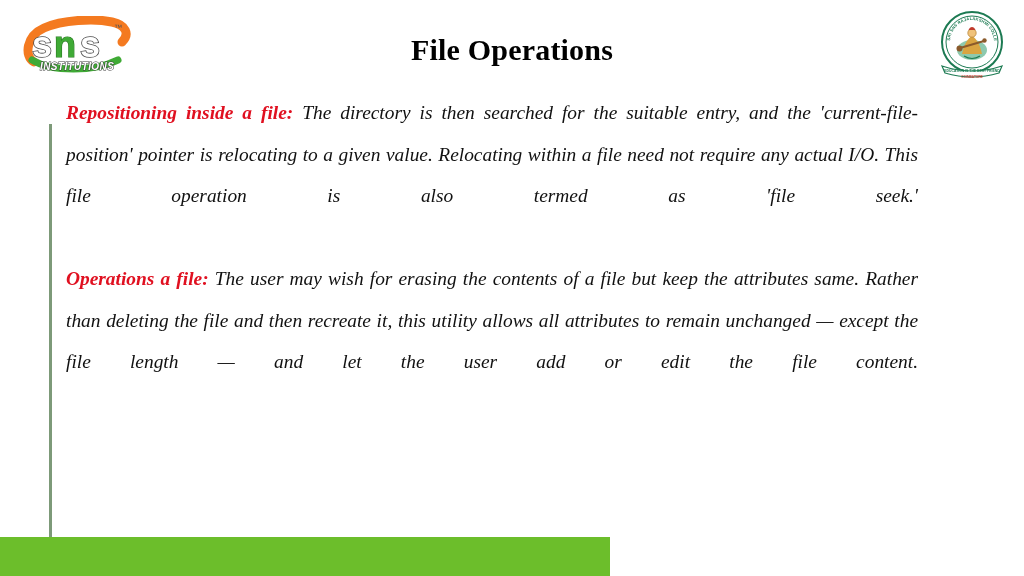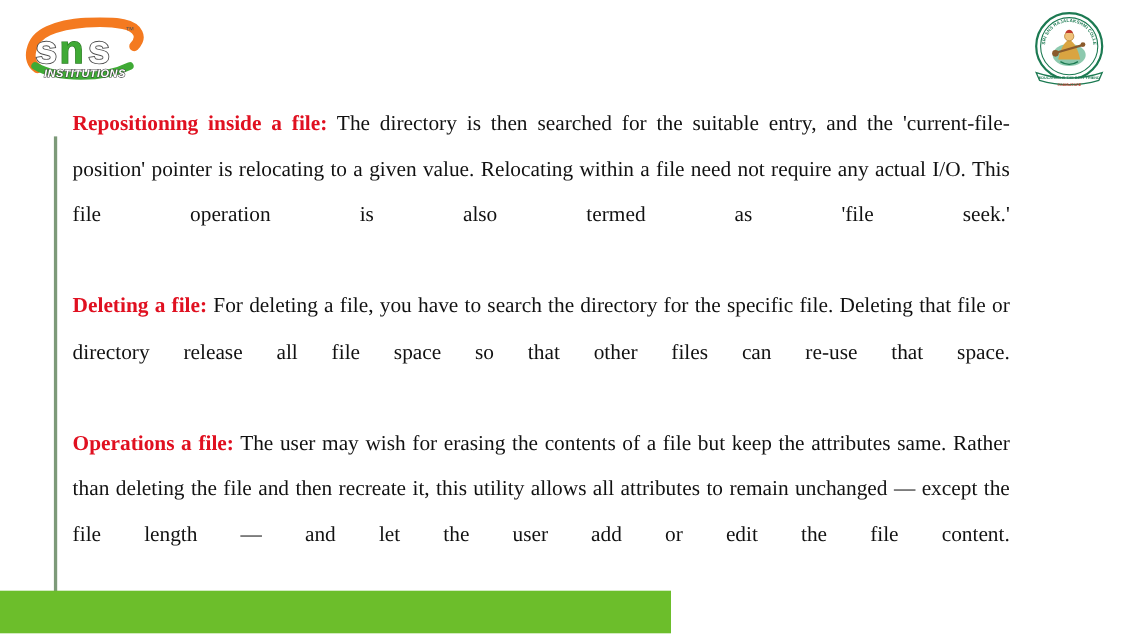--- a/index.html
+++ b/index.html
@@ -69,20 +69,21 @@
     top: 92px;
     width: 852px;
   }
   .para {
     font-size: 19.4px;
     line-height: 41.5px;
     color: #111111;
     text-align: justify;
     text-justify: inter-word;
     margin: 0;
+    font-style: italic;
   }
   .para.p1 { margin-bottom: 0px; }
   .para.p2 { margin-bottom: 0px; }
   .para.p3 { text-align: justify; }
   .lead {
     font-weight: bold;
     color: #e01020;
   }
   
   .para::after {
@@ -145,32 +146,30 @@
         <circle cx="50.5" cy="32.5" r="2.2" fill="#8a5a2b"></circle>
         <path d="M30 48 q 8 5 16 0" fill="none" stroke="#1c7a52" stroke-width="1.2"></path>
       </g>
 
       <path d="M8 58 q 30 10 60 0 l -3 7 q -27 8 -54 0 Z" fill="#ffffff" stroke="#1c7a52" stroke-width="1.2"></path>
       <text x="38" y="64" text-anchor="middle" font-family="'Liberation Sans','DejaVu Sans',sans-serif" font-size="3.4" font-weight="bold" fill="#1c7a52">EDUCATION IS THE BEST FRIEND</text>
       <text x="38" y="70" text-anchor="middle" font-family="'Liberation Sans','DejaVu Sans',sans-serif" font-size="3.2" font-weight="bold" fill="#c0392b">COIMBATORE</text>
     </svg>
   </div>
 
+  <h1 class="slide-title">File Operations</h1>
 
   <div class="accent-rule"></div>
 
   <div class="body-block">
 
     <p class="para p1">
       <span class="lead">Repositioning inside a file:</span><span> The directory is then searched for the suitable entry, and the 'current-file-position' pointer is relocating to a given value. Relocating within a file need not require any actual I/O. This file operation is also termed as 'file seek.'</span>
     </p>
 
-    <p class="para p2">
-      <span class="lead">Deleting a file:</span><span> For deleting a file, you have to search the directory for the specific file. Deleting that file or directory release all file space so that other files can re-use that space.</span>
-    </p>
 
     <p class="para p3">
       <span class="lead">Operations a file:</span><span> The user may wish for erasing the contents of a file but keep the attributes same. Rather than deleting the file and then recreate it, this utility allows all attributes to remain unchanged — except the file length — and let the user add or edit the file content.</span>
     </p>
 
   </div>
 
   <div class="green-band"></div>
 
 </div>

